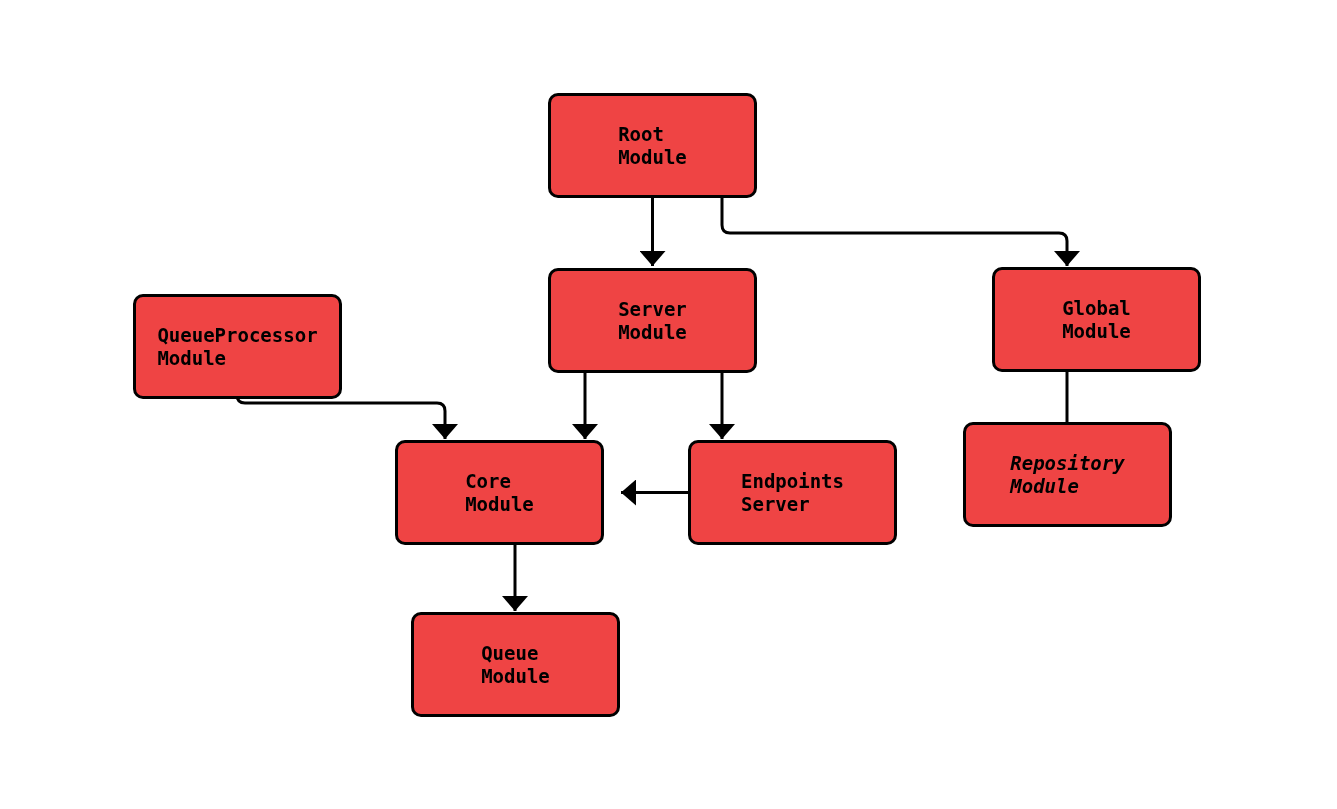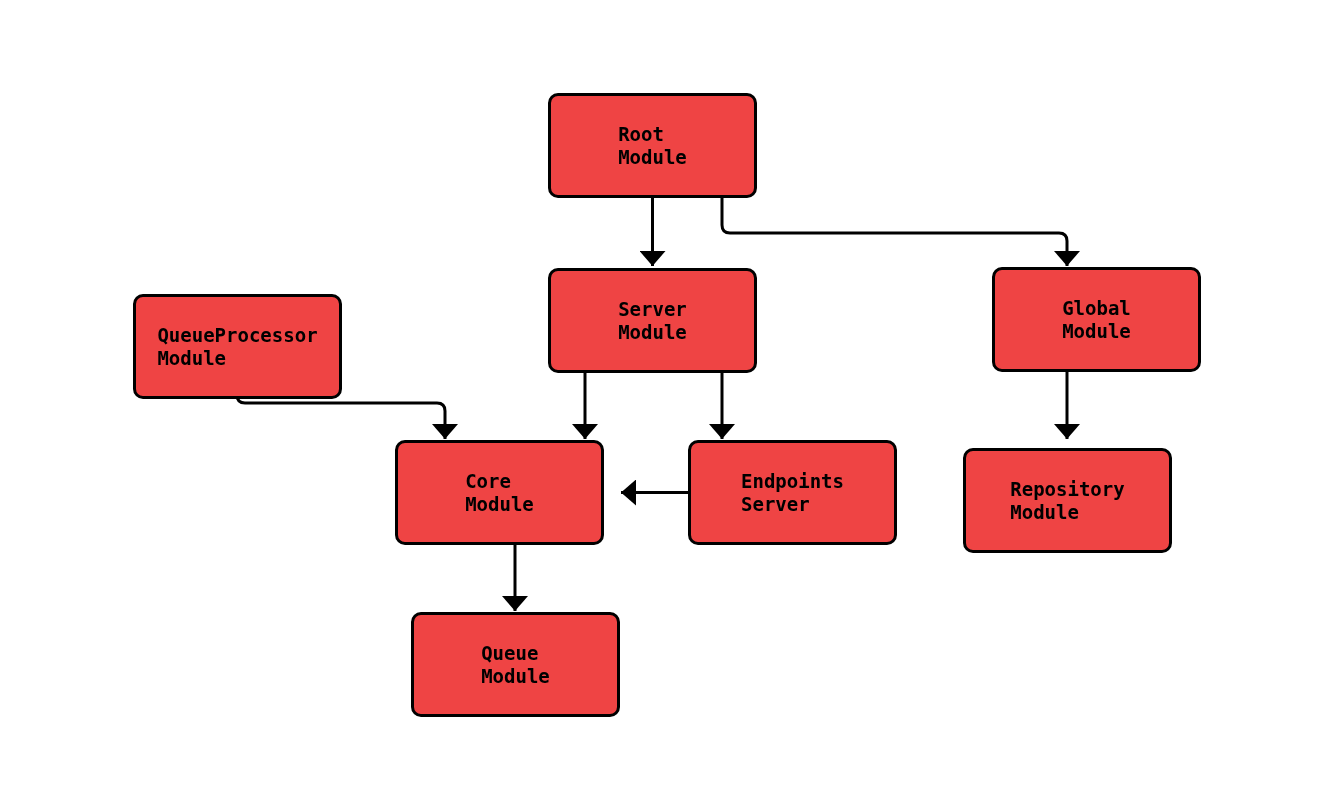--- a/index.html
+++ b/index.html
@@ -43,21 +43,21 @@
     line-height: 23px;
     color: #000000;
     white-space: pre-line;
   }
   .node-root           { left: 548px;  top: 93px;  }
   .node-queueprocessor { left: 133px;  top: 267px; margin-top: 27px; }
   .node-server         { left: 548px;  top: 268px; }
   .node-global         { left: 992px;  top: 267px; }
   .node-core           { left: 395px;  top: 440px; }
   .node-endpoints      { left: 688px;  top: 440px; }
-  .node-repository     { left: 963px;  top: 448px; }
+  .node-repository     { left: 963px;  top: 422px; font-style: italic; }
   .node-queue          { left: 411px;  top: 612px; }
 </style>
 </head>
 <body>
 
 <div class="canvas">
 
   <svg class="edge-layer" width="1337" height="809" viewBox="0 0 1337 809" xmlns="http://www.w3.org/2000/svg">
     <defs>
       <marker id="arrowhead" viewBox="0 0 15 26" refX="15" refY="13" markerWidth="15" markerHeight="26" markerUnits="userSpaceOnUse" orient="auto">

